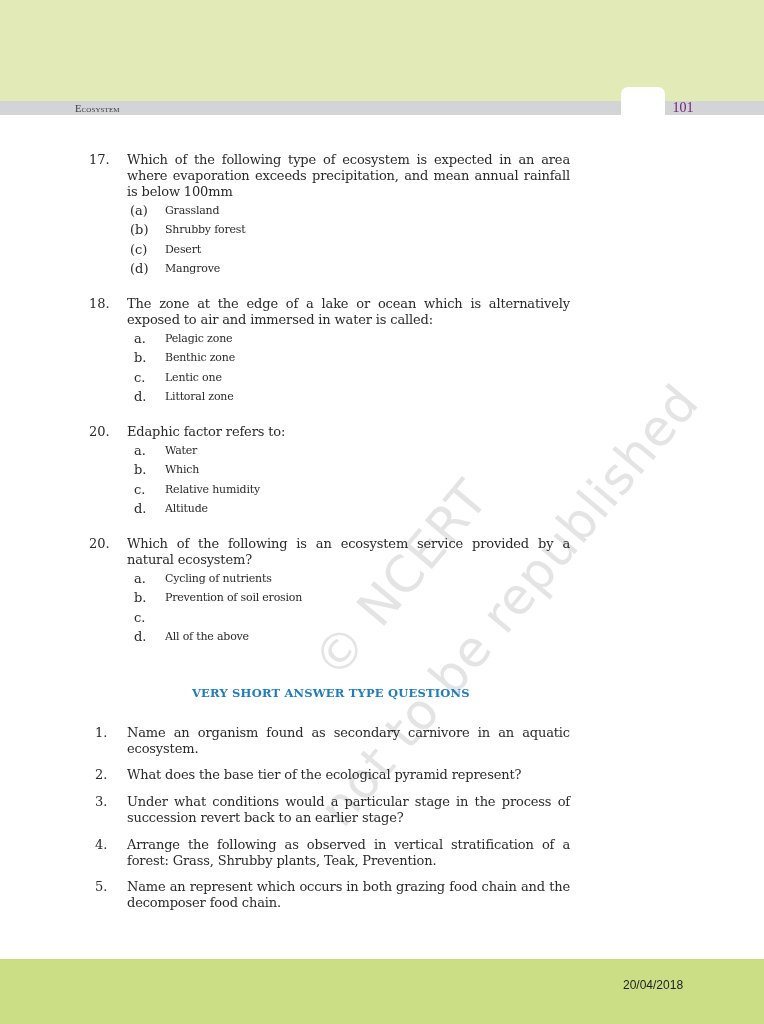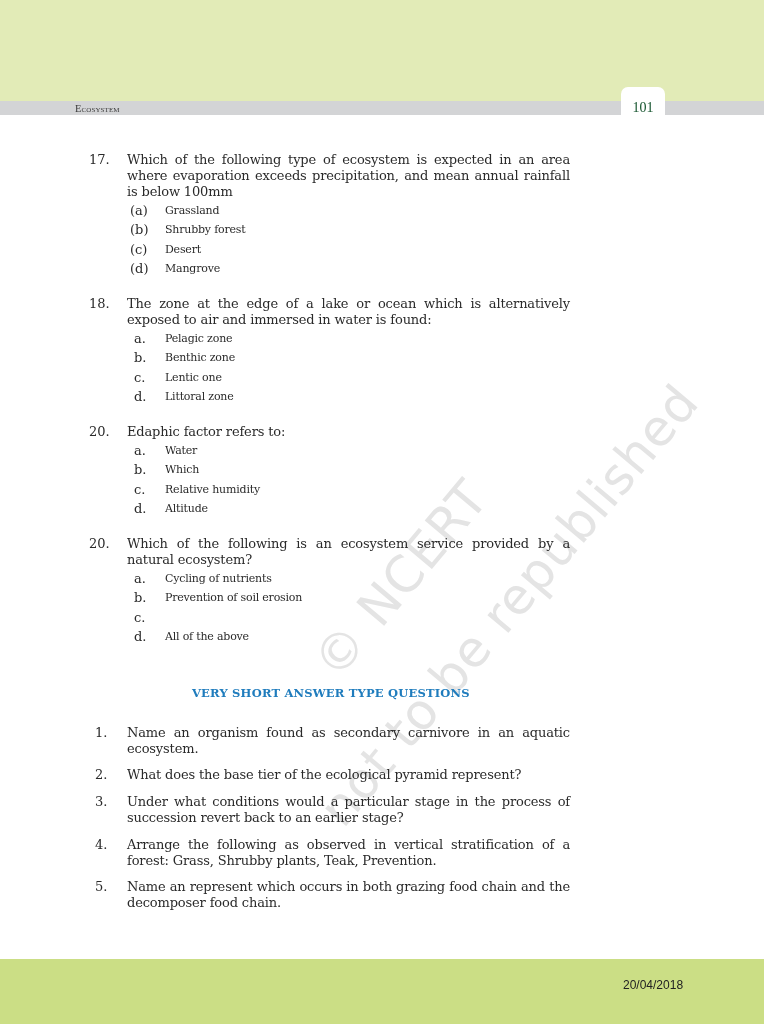--- a/index.html
+++ b/index.html
@@ -46,21 +46,22 @@
       border-radius: 7px 7px 0 0;
     }
     .page-number {
       position: absolute;
       left: 621px; top: 100px;
       width: 44px;
       text-align: center;
       font-family: "Liberation Serif", serif;
       font-size: 14px;
       line-height: 16px;
-      color: #14532d;
+      color: #701a75;
+      padding-left: 40px;
     }
     .footer-band {
       position: absolute;
       left: 0; top: 959px;
       width: 764px; height: 65px;
       background: #cbde85;
     }
     .footer-date {
       position: absolute;
       left: 623px; top: 978px;
@@ -200,21 +201,21 @@
     <span class="opt-label paren">(c)</span>
     <span class="opt-text">Desert</span>
   </div>
   <div class="opt" style="top:261px;">
     <span class="opt-label paren">(d)</span>
     <span class="opt-text">Mangrove</span>
   </div>
 
   <div class="question" style="top:296px;">
     <span class="q-num">18.</span>
-    <span class="q-text">The zone at the edge of a lake or ocean which is alternatively exposed to air and immersed in water is found:</span>
+    <span class="q-text">The zone at the edge of a lake or ocean which is alternatively exposed to air and immersed in water is called:</span>
   </div>
   <div class="opt" style="top:331px;">
     <span class="opt-label" style="left:134px;">a.</span>
     <span class="opt-text">Pelagic zone</span>
   </div>
   <div class="opt" style="top:350px;">
     <span class="opt-label" style="left:134px;">b.</span>
     <span class="opt-text">Benthic zone</span>
   </div>
   <div class="opt" style="top:370px;">

